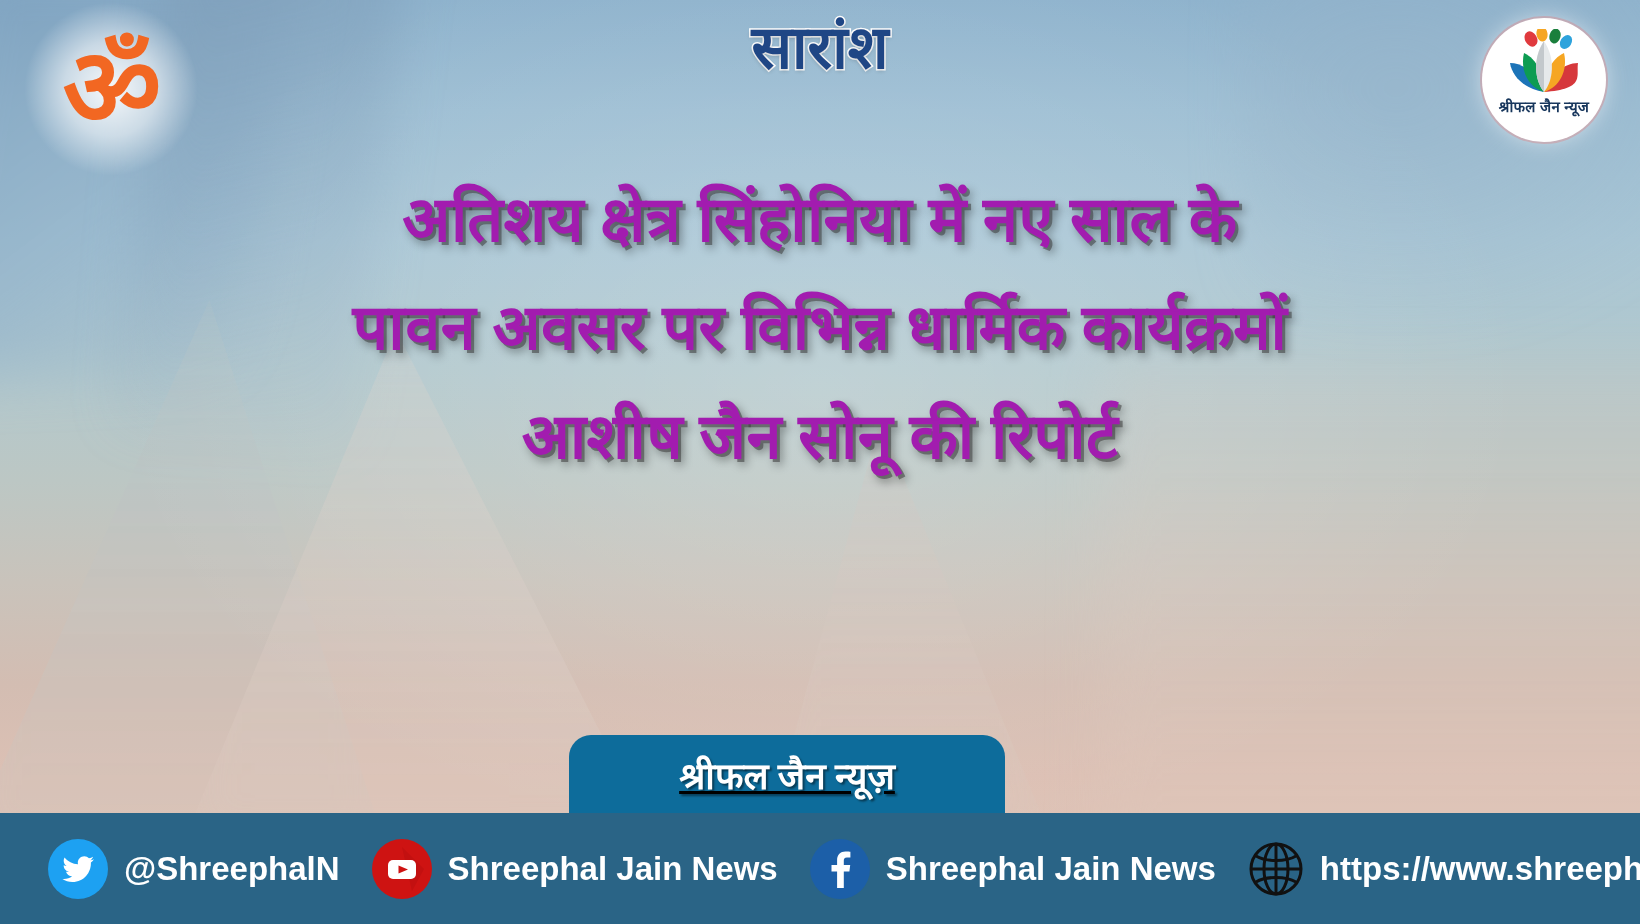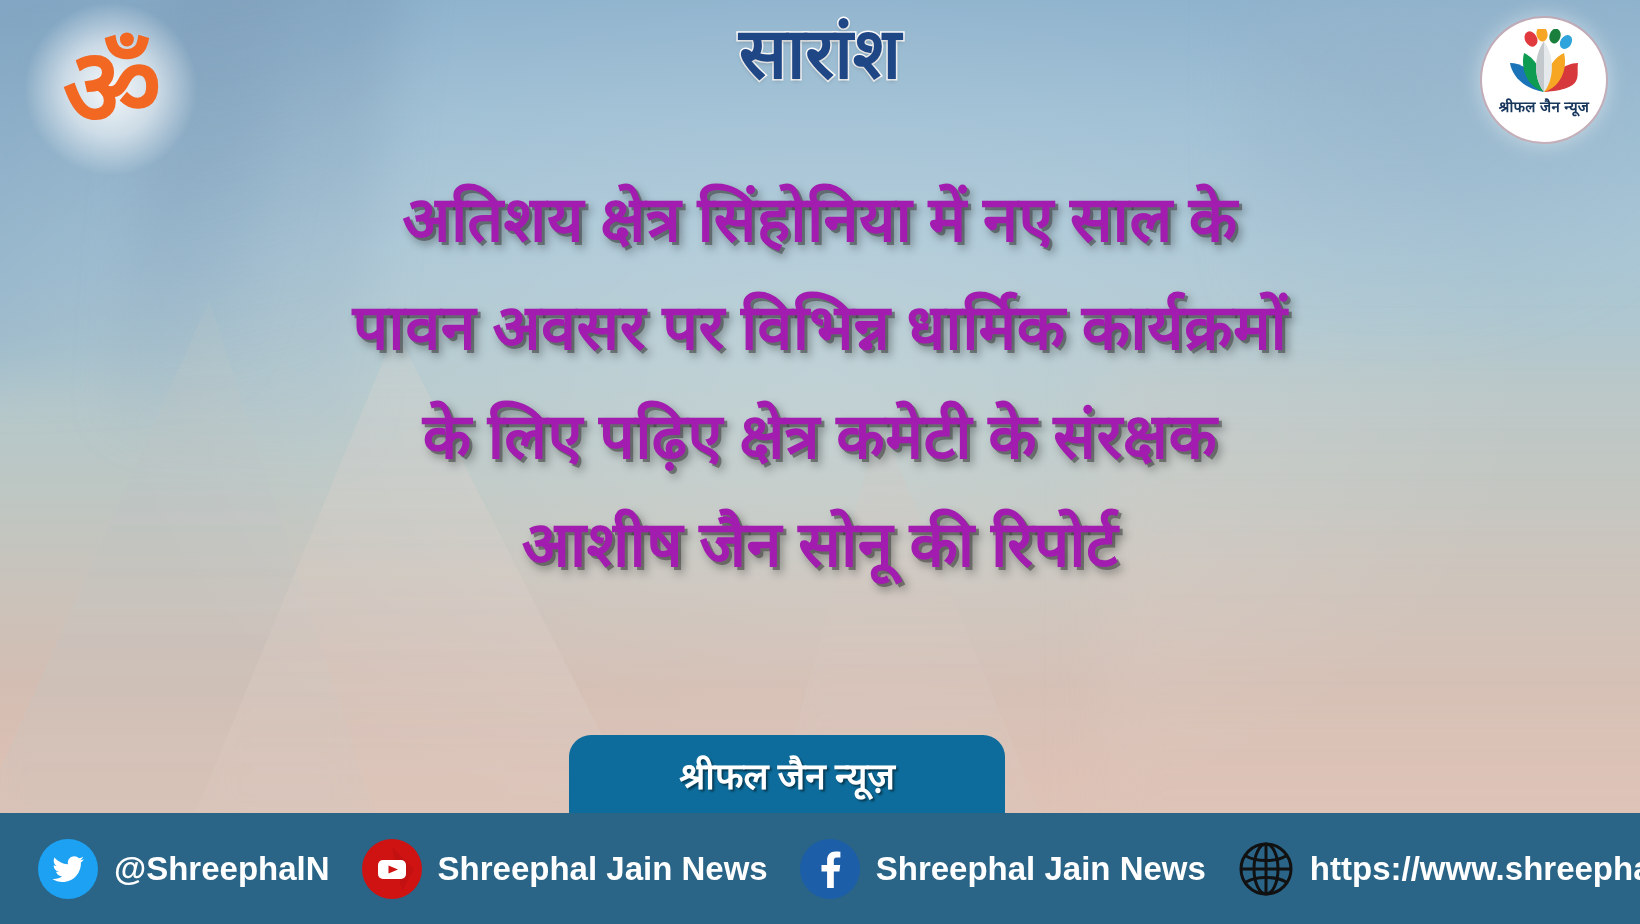--- a/index.html
+++ b/index.html
@@ -108,21 +108,21 @@
     font-size:15px; font-weight:700; color:#17365c;
     margin-top:1px; letter-spacing:.2px; white-space:nowrap;
   }
 
   
   .headline {
     position:absolute; left:0; right:0; top:16px;
     text-align:center;
     font-family:"Liberation Serif","DejaVu Serif", serif;
     font-weight:700;
-    font-size:71px;
+    font-size:60px;
     line-height:1.08;
     color:#1F4685;
     -webkit-text-stroke:3px #ffffff;
     paint-order: stroke fill;
     text-shadow:0 2px 4px rgba(0,0,0,.18);
   }
 
   
   .body-text {
     position:absolute;
@@ -140,38 +140,38 @@
   }
   .body-text .ln { display:block; }
 
   
   .brand-badge {
     position:absolute;
     left:569px; top:735px;
     width:436px; height:78px;
     background:#0D6C9B;
     border-radius:22px 22px 0 0;
-    display:flex; align-items:center; justify-content:center;
+    display:flex; align-items:center; justify-content:center;text-decoration:underline;
   }
   .brand-badge .label {
     font-family:"Liberation Serif","DejaVu Serif", serif;
     font-weight:700;
     font-size:37px;
     color:#ffffff;
     text-shadow:2px 2px 2px rgba(0,0,0,.45);
     white-space:nowrap;
   }
 
   
   .footer {
     position:absolute; left:0; right:0; bottom:0;
     height:111px;
     background:#2A6486;
     display:flex; align-items:center;
-    padding:0 38px;
+    padding:0 48px;
     gap:0;
   }
   .f-item { display:flex; align-items:center; gap:16px; }
   .f-item + .f-item { margin-left:32px; }
   .f-label {
     font-family:"Liberation Sans", sans-serif;
     font-weight:700;
     font-size:33px;
     color:#ffffff;
     white-space:nowrap;
@@ -213,21 +213,20 @@
       <path d="M46 63 C 37 52, 34 30, 46 12 Z" fill="#C3C8CC"></path>
     </svg>
     <div class="lotus-cap">श्रीफल जैन न्यूज</div>
   </div>
 
   <div class="headline">सारांश</div>
 
   <div class="body-text">
     <span class="ln">अतिशय क्षेत्र सिंहोनिया में नए साल के</span>
     <span class="ln">पावन अवसर पर विभिन्न धार्मिक कार्यक्रमों</span>
-    <span class="ln">के लिए पढ़िए क्षेत्र कमेटी के संरक्षक</span>
     <span class="ln">आशीष जैन सोनू की रिपोर्ट</span>
   </div>
 
   <div class="brand-badge">
     <span class="label">श्रीफल जैन न्यूज़</span>
   </div>
 
   <div class="footer">
 
     <div class="f-item">

